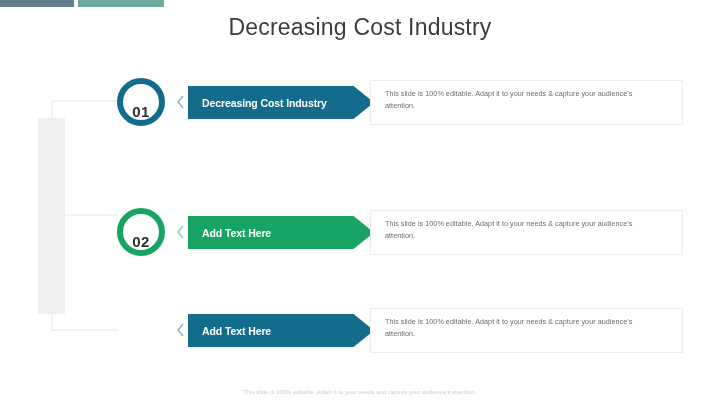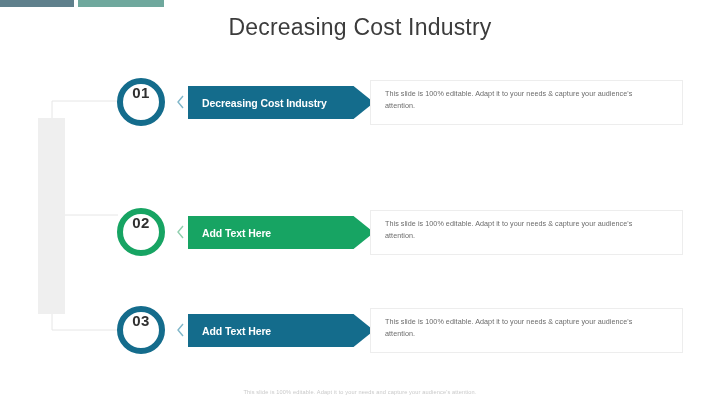--- a/index.html
+++ b/index.html
@@ -87,21 +87,21 @@
   .num-circle {
     position: absolute;
     left: 117px;
     top: 0;
     width: 48px;
     height: 48px;
     border-radius: 50%;
     box-sizing: border-box;
     background: #ffffff;
     display: flex;
-    align-items: flex-start;
+    align-items: flex-end;
     justify-content: center;
   }
   .num-circle .num {
     font-size: 15px;
     font-weight: 700;
     color: #303030;
     letter-spacing: 0.3px;
   }
 
   .chevron-mark {
@@ -214,23 +214,20 @@
   </svg>
   <div class="arrow-wrap">
     <div class="arrow-shape" style="background: rgb(23, 164, 99);"></div>
     <div class="arrow-label">Add Text Here</div>
   </div>
   <div class="desc-box"></div>
   <div class="desc-text" style="color: rgb(107, 107, 107);">This slide is 100% editable. Adapt it to your needs &amp; capture your audience's attention.</div>
 </div>
 
 <div class="row row-3">
-  <div class="num-circle" style="border: 6px solid rgb(20, 108, 140);">
-    <span class="num">03</span>
-  </div>
   <svg class="chevron-mark" viewBox="0 0 9 14">
     <path d="M7 1 L2 7 L7 13" fill="none" stroke="#7fb6c9" stroke-width="1.4"></path>
   </svg>
   <div class="arrow-wrap">
     <div class="arrow-shape" style="background: rgb(20, 108, 140);"></div>
     <div class="arrow-label">Add Text Here</div>
   </div>
   <div class="desc-box"></div>
   <div class="desc-text" style="color: rgb(107, 107, 107);">This slide is 100% editable. Adapt it to your needs &amp; capture your audience's attention.</div>
 </div>

